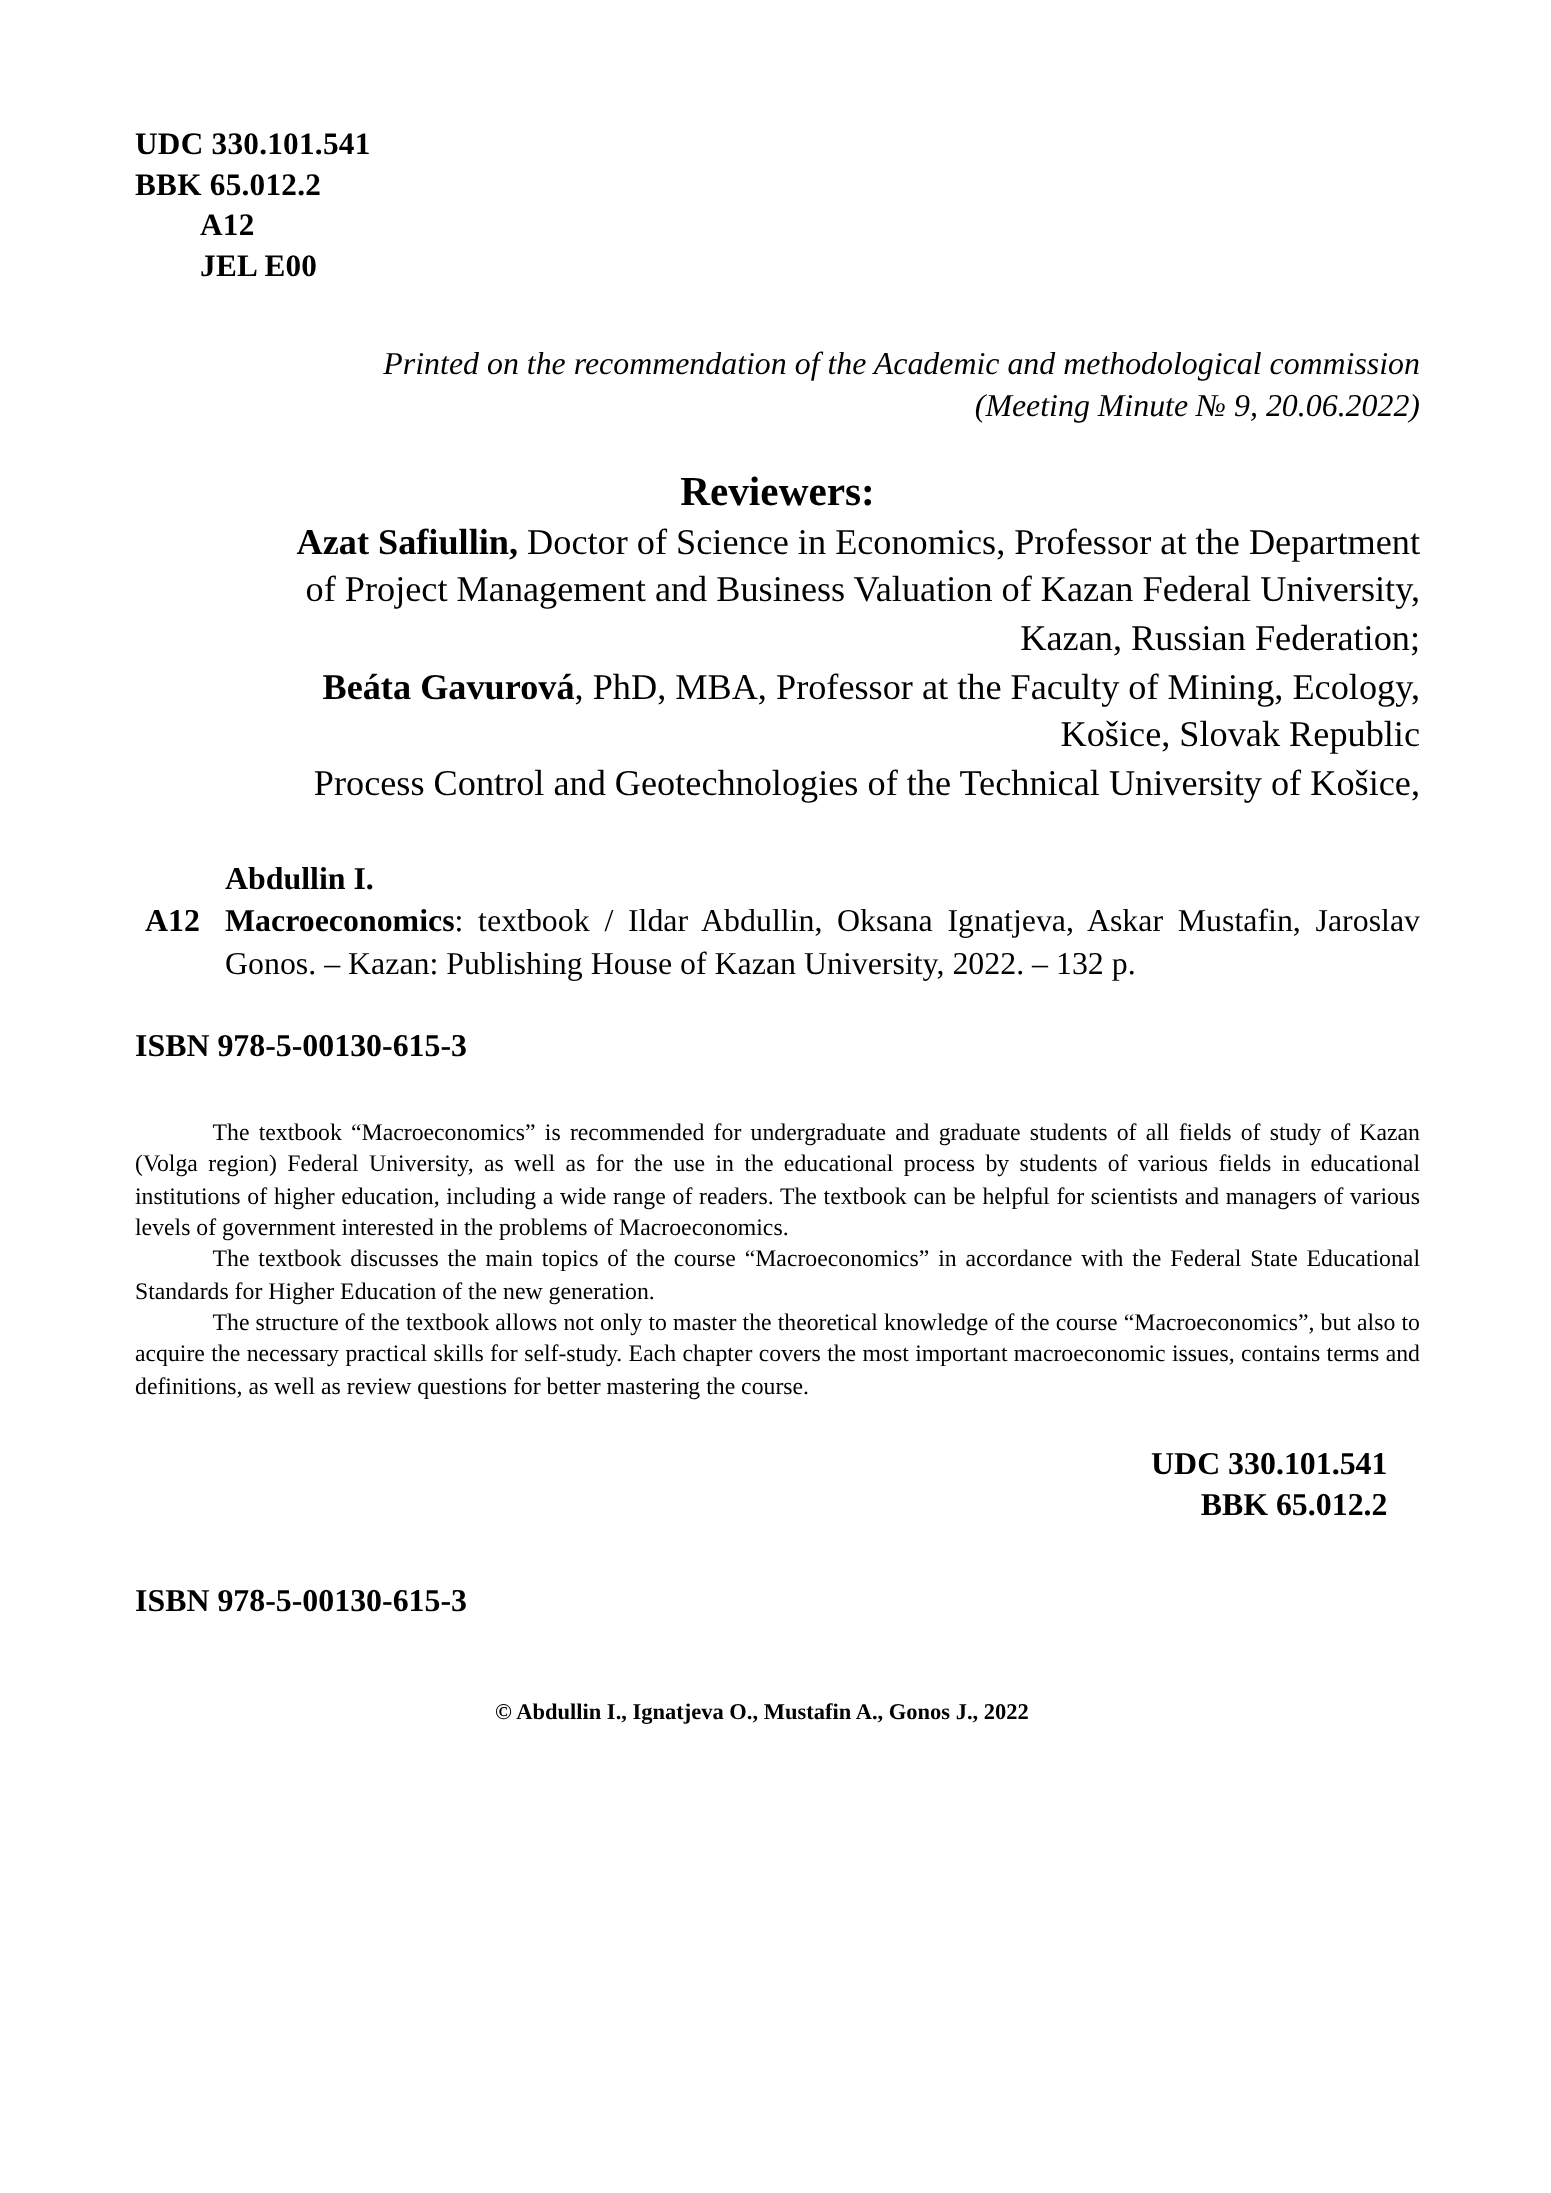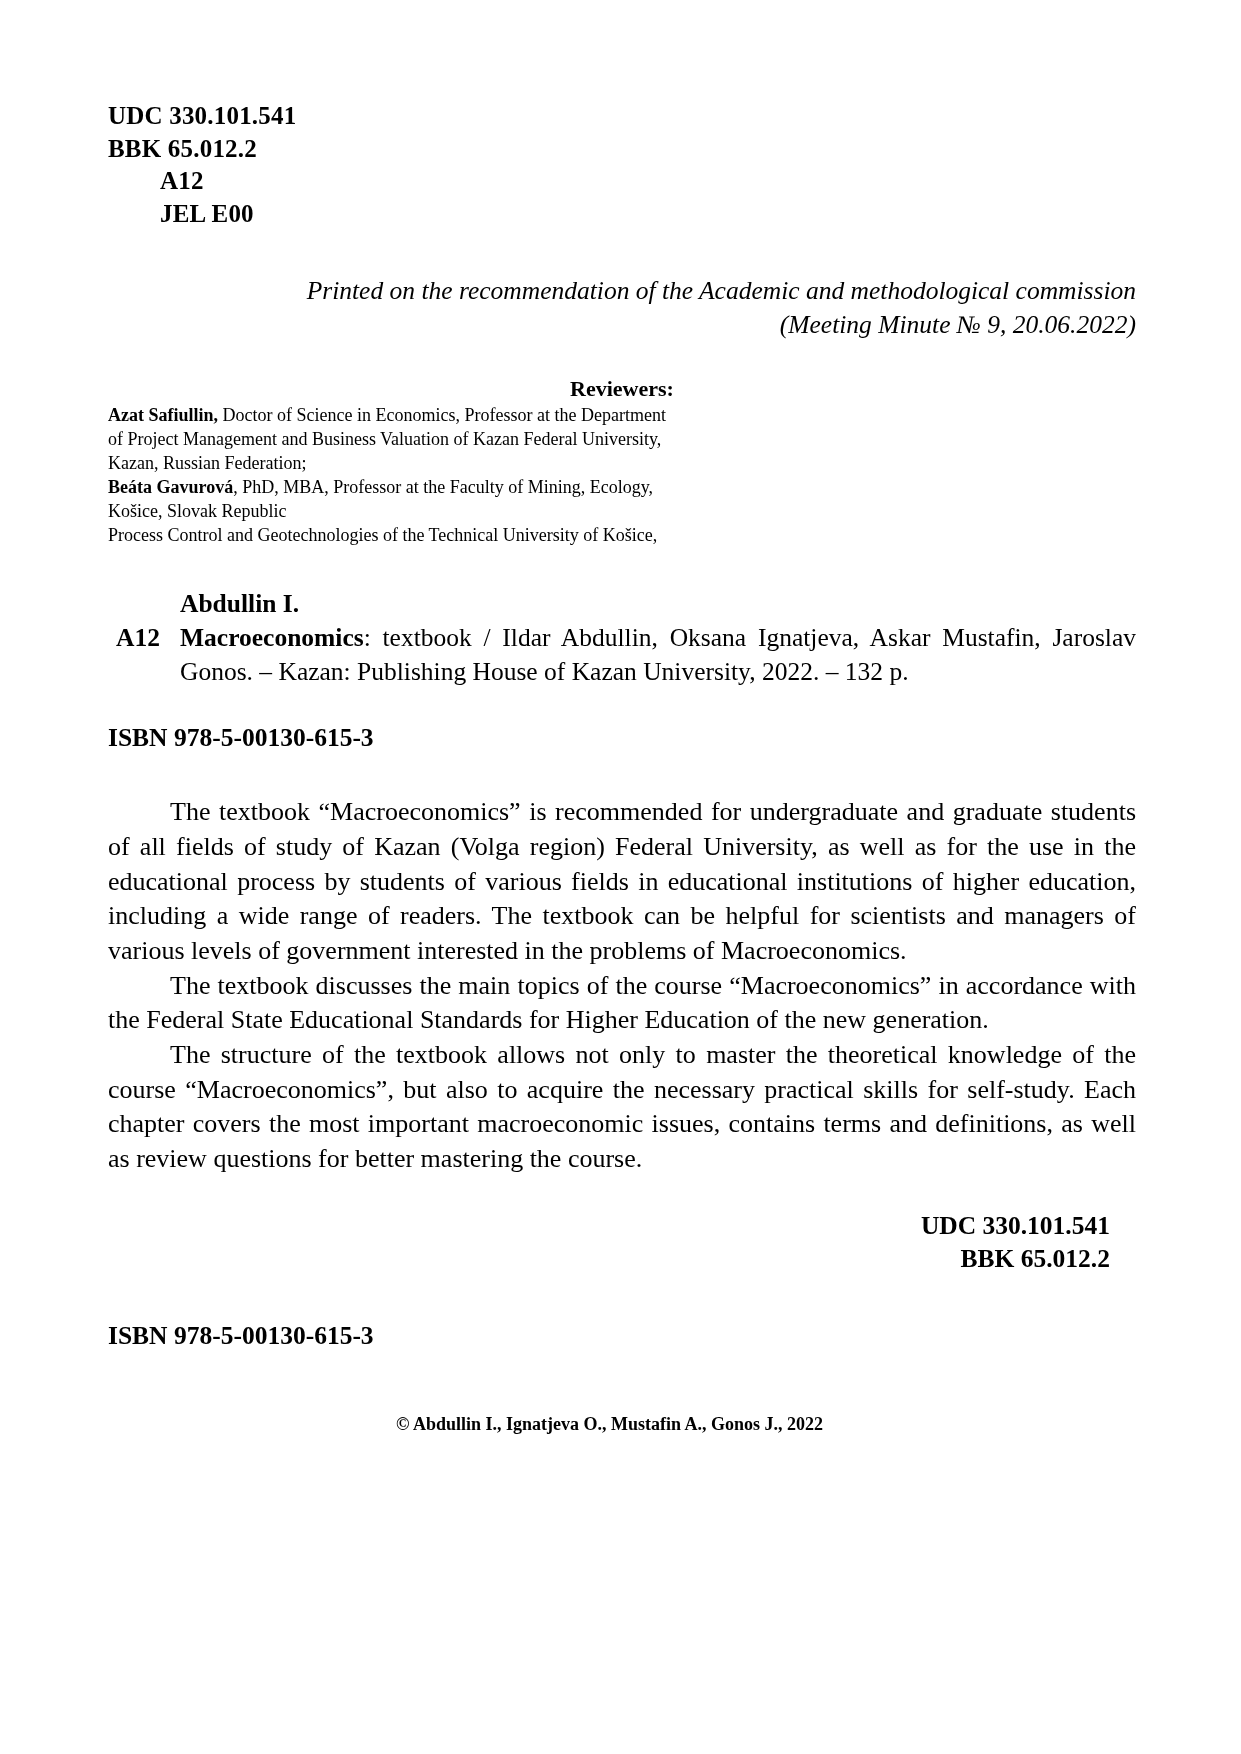--- a/index.html
+++ b/index.html
@@ -47,26 +47,26 @@
     font-size: 25.5px;
     line-height: 1.33;
     text-align: right;
   }
 
   
   .reviewers-title {
     margin-top: 34px;
     text-align: center;
     font-weight: bold;
-    font-size: 22px;
+    font-size: 33px;
   }
   .reviewers-body {
     margin-top: 2px;
-    text-align: left;
-    font-size: 18px;
+    text-align: right;
+    font-size: 29px;
     line-height: 1.33;
   }
   .reviewers-body b { font-weight: bold; }
 
   
   .catalog {
     margin-top: 40px;
     font-size: 25.5px;
     line-height: 1.33;
   }
@@ -90,21 +90,21 @@
   
   .isbn-top {
     margin-top: 34px;
     font-weight: bold;
     font-size: 25.5px;
   }
 
   
   .abstract {
     margin-top: 42px;
-    font-size: 26px;
+    font-size: 19px;
     line-height: 1.335;
     text-align: justify;
   }
   .abstract p {
     margin: 0;
     text-indent: 62px;
   }
 
   
   .codes-right {

